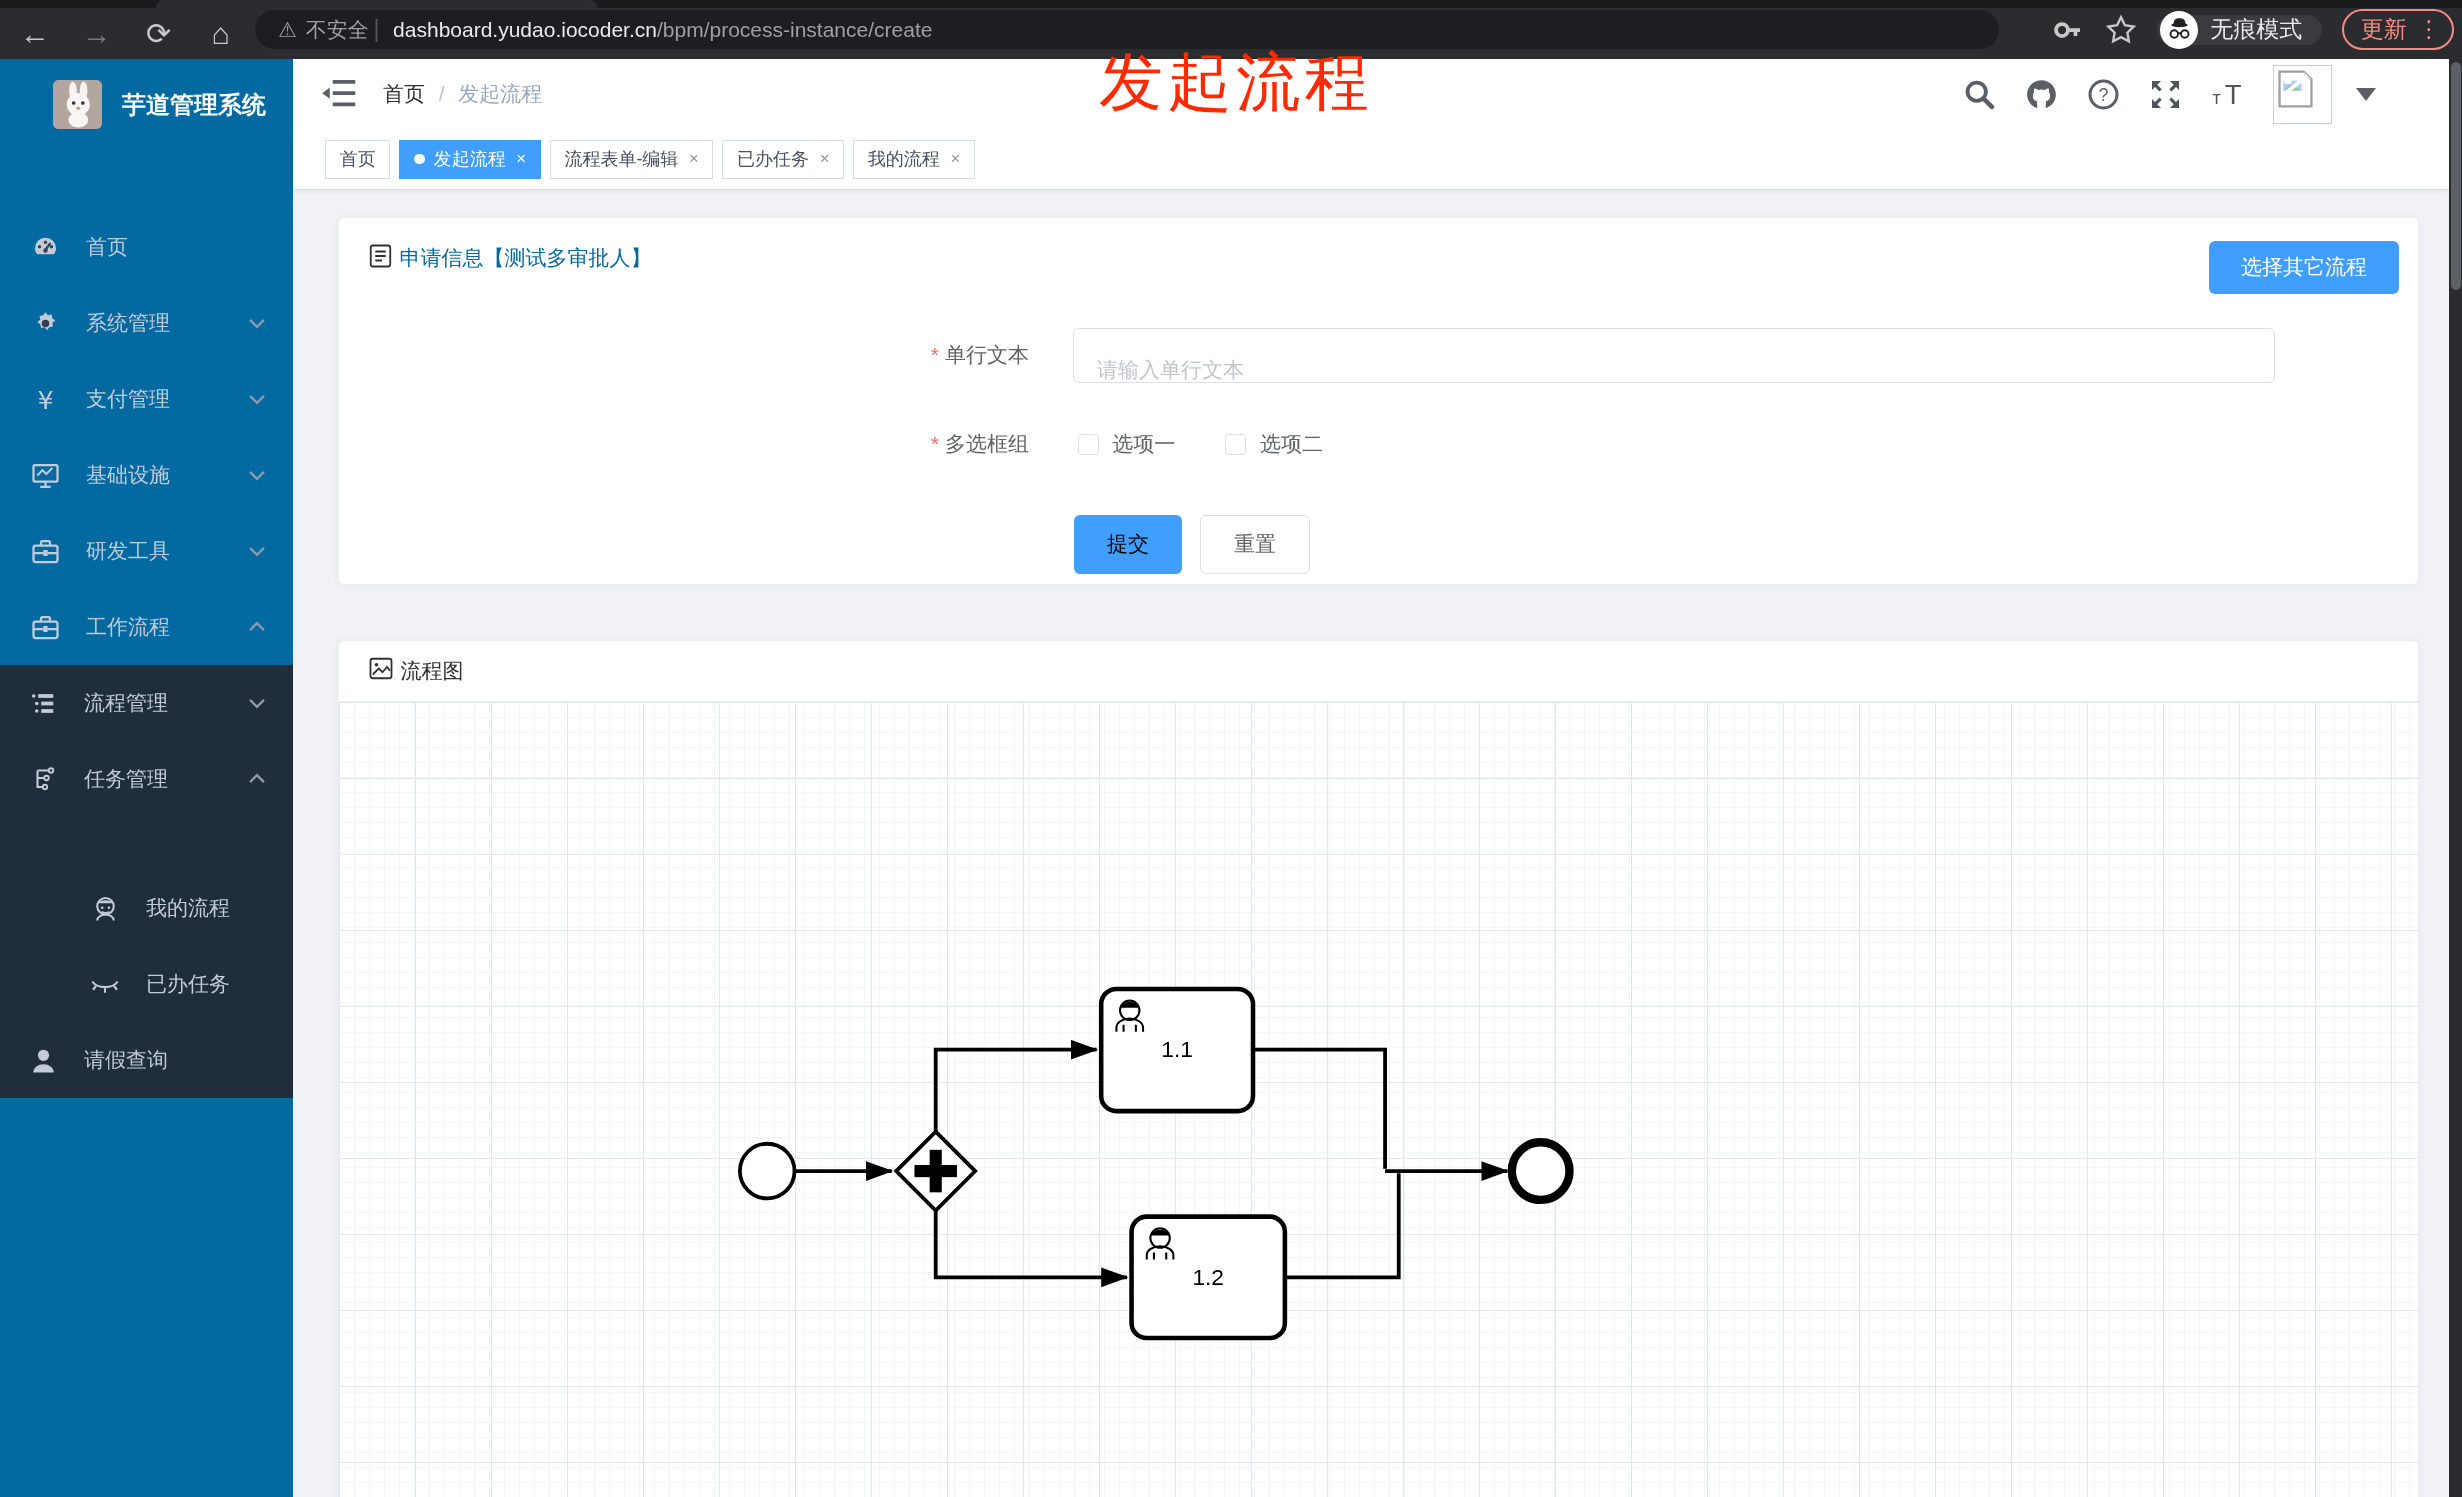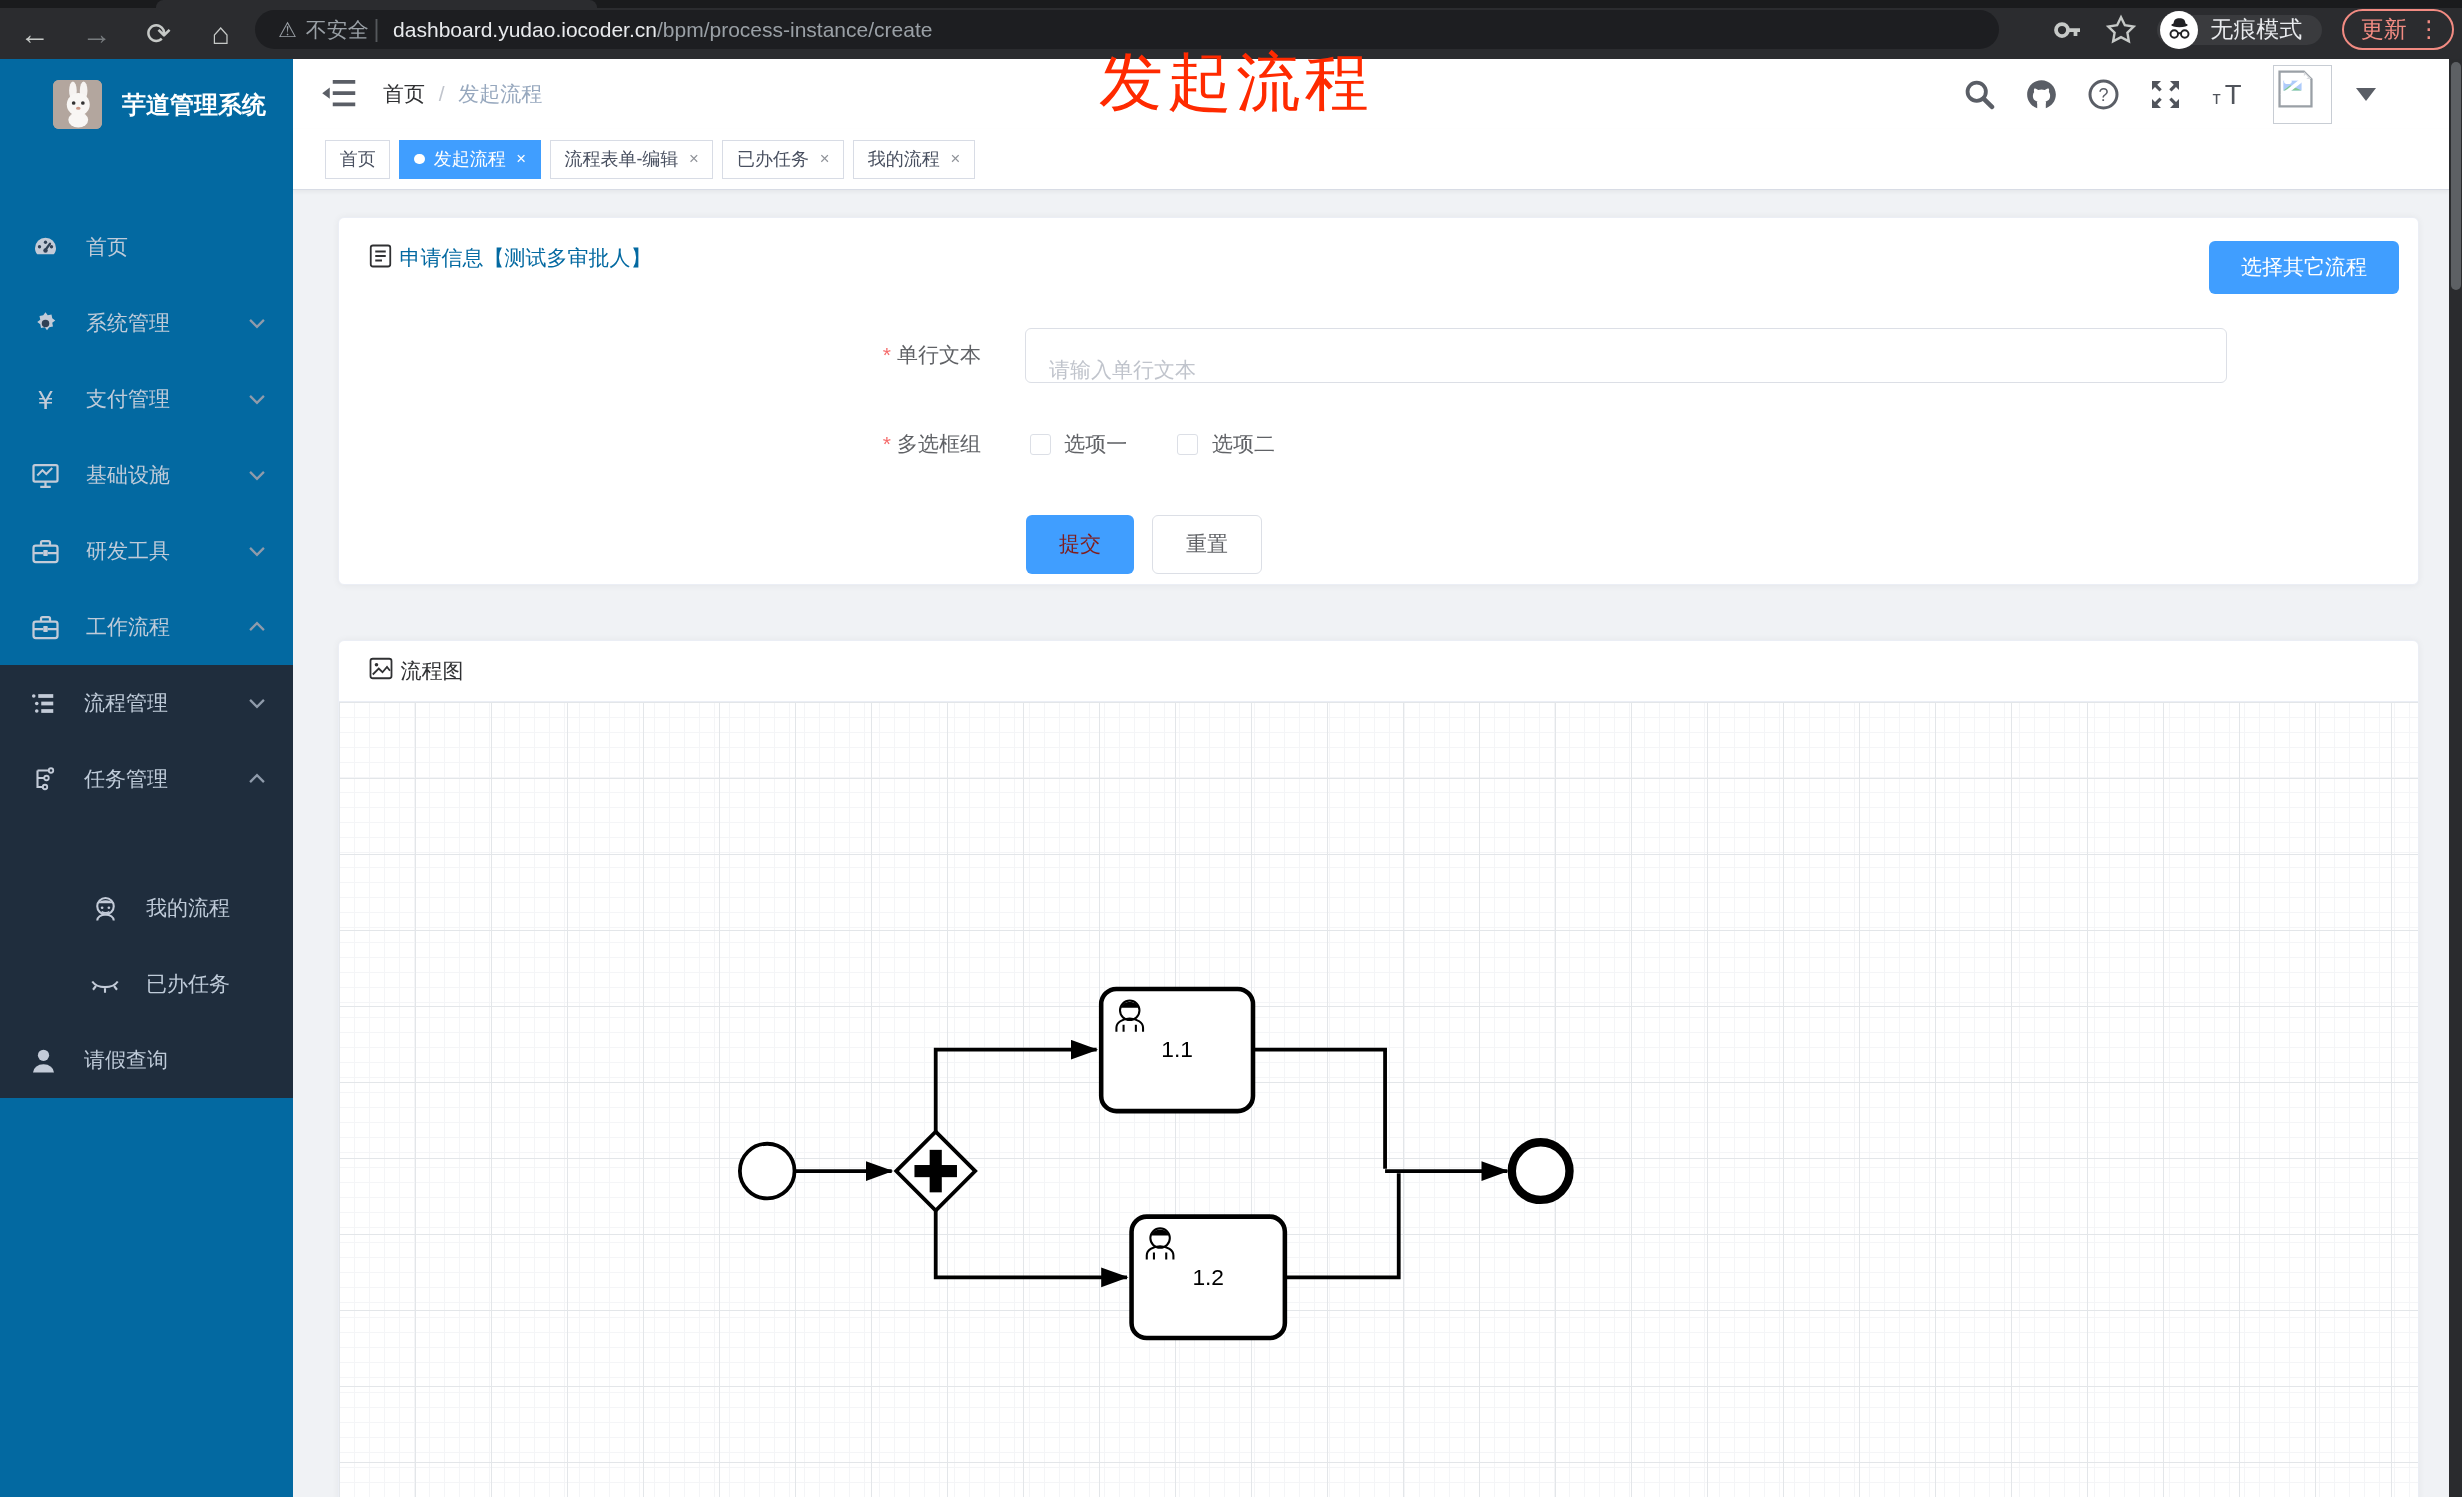--- a/index.html
+++ b/index.html
@@ -62,35 +62,35 @@
   .tv-tab.active { background:#409eff; border-color:#409eff; color:#fff; }
   .tv-tab.active .dot { display:inline-block; }
   .tv-tab.active .x { color:#fff; }
 
   .content { position:absolute; left:0; top:131px; width:100%; height:1307px; overflow:hidden; padding:26.6px 30px 0 45px; }
   .card { background:#fff; border:0.8px solid #ebeef5; border-radius:6px; box-shadow:0 0.8px 7.6px rgba(0,0,0,.05); }
   .card1 { position:relative; width:2081px; height:368px; }
   .card-title-row { display:flex; align-items:center; gap:7.6px; padding:26px 0 0 30px; font-size:21px; color:#0369a1; }
   .pick-btn { position:absolute; right:19px; top:23px; height:53px; background:#409eff; color:#fff; font-size:21px; border:none; border-radius:6px; padding:0 32px; cursor:pointer; }
 
-  .form-row { display:flex; align-items:center; }
+  .form-row { display:flex; align-items:center;padding-left:48px; }
   .row-input { margin-top:55px; height:55px; }
   .row-check { margin-top:50px; height:23px;align-items:center; }
   .row-btns  { margin-top:59px; height:59px; }
   .f-label { width:686px; text-align:right; padding-right:44px; font-size:21px; color:#606266; white-space:nowrap; }
   .f-label .req { color:#f56c6c; margin-right:6px; }
   .el-input { width:1202px; height:55px; border:1.5px solid #dcdfe6; border-radius:6px; background:#fff; display:flex; align-items:flex-end; padding:0 23px; }
   .el-input input { border:none; outline:none; width:100%; font-size:21px; color:#606266; background:transparent; font-family:inherit; }
   .el-input input::placeholder { color:#c0c4cc; }
   .cb-group { display:flex; align-items:center; gap:50px; margin-left:4.6px; }
   .cb-item { display:flex; align-items:center; gap:13.7px; font-size:21px; color:#606266; cursor:pointer; }
   .cb-box { width:21px; height:21px; border:1.5px solid #dcdfe6; border-radius:3px; background:#fff; }
   .btns { margin-left:687px; display:flex; gap:18px; }
   .btn { height:59px; font-size:21px; border-radius:6px; padding:0 33px; cursor:pointer; font-family:inherit; }
-  .btn-primary { background:#409eff; border:none; color:#7f1d1d; }
+  .btn-primary { background:#409eff; border:none; color:#000000; }
   .btn-plain { background:#fff; border:1.5px solid #dcdfe6; color:#606266; }
 
   .card2 { position:relative; margin-top:55px; width:2081px; height:911px; overflow:hidden; }
   .card2-hdr { height:61px; display:flex; align-items:center; gap:7.6px; padding-left:30px; font-size:21px; color:#303133; border-bottom:1.5px solid #ebeef5; }
   .canvas { position:relative; width:100%; height:797px; background-color:#fff;
     background-image:
       linear-gradient(#e3e6e9 1.5px, transparent 1.5px),
       linear-gradient(90deg, #e3e6e9 1.5px, transparent 1.5px),
       linear-gradient(#f4f5f7 1.5px, transparent 1.5px),
       linear-gradient(90deg, #f4f5f7 1.5px, transparent 1.5px);

